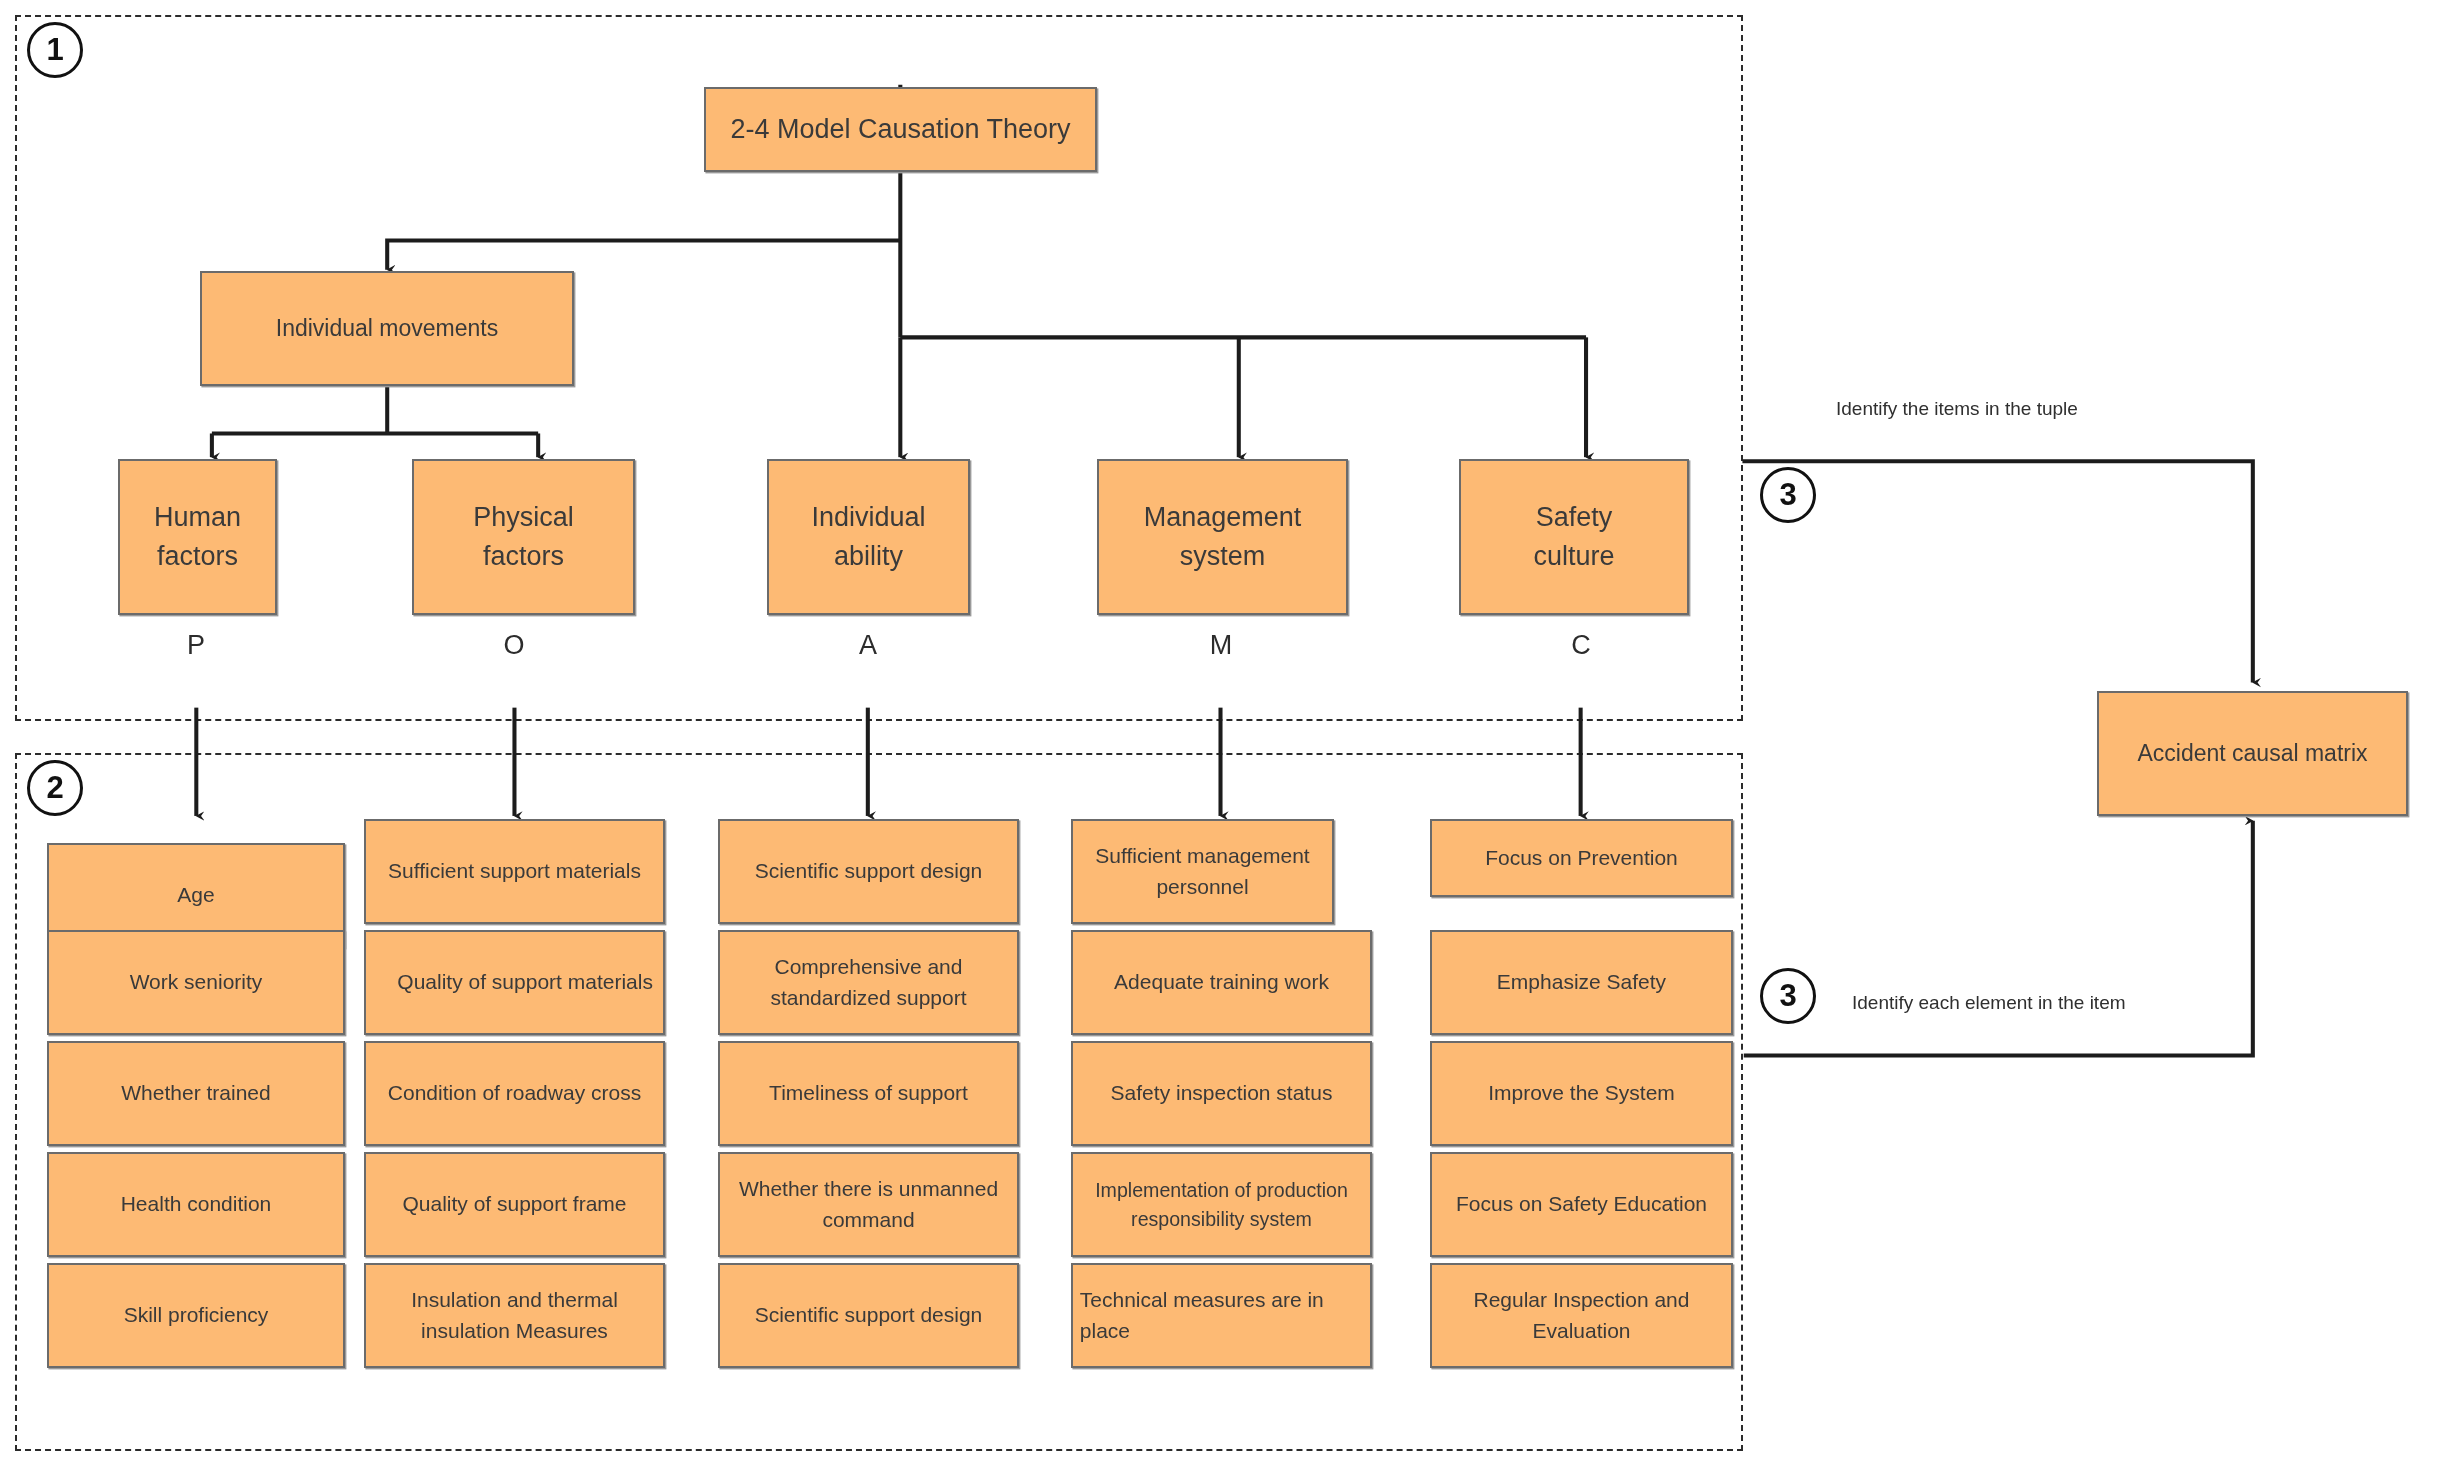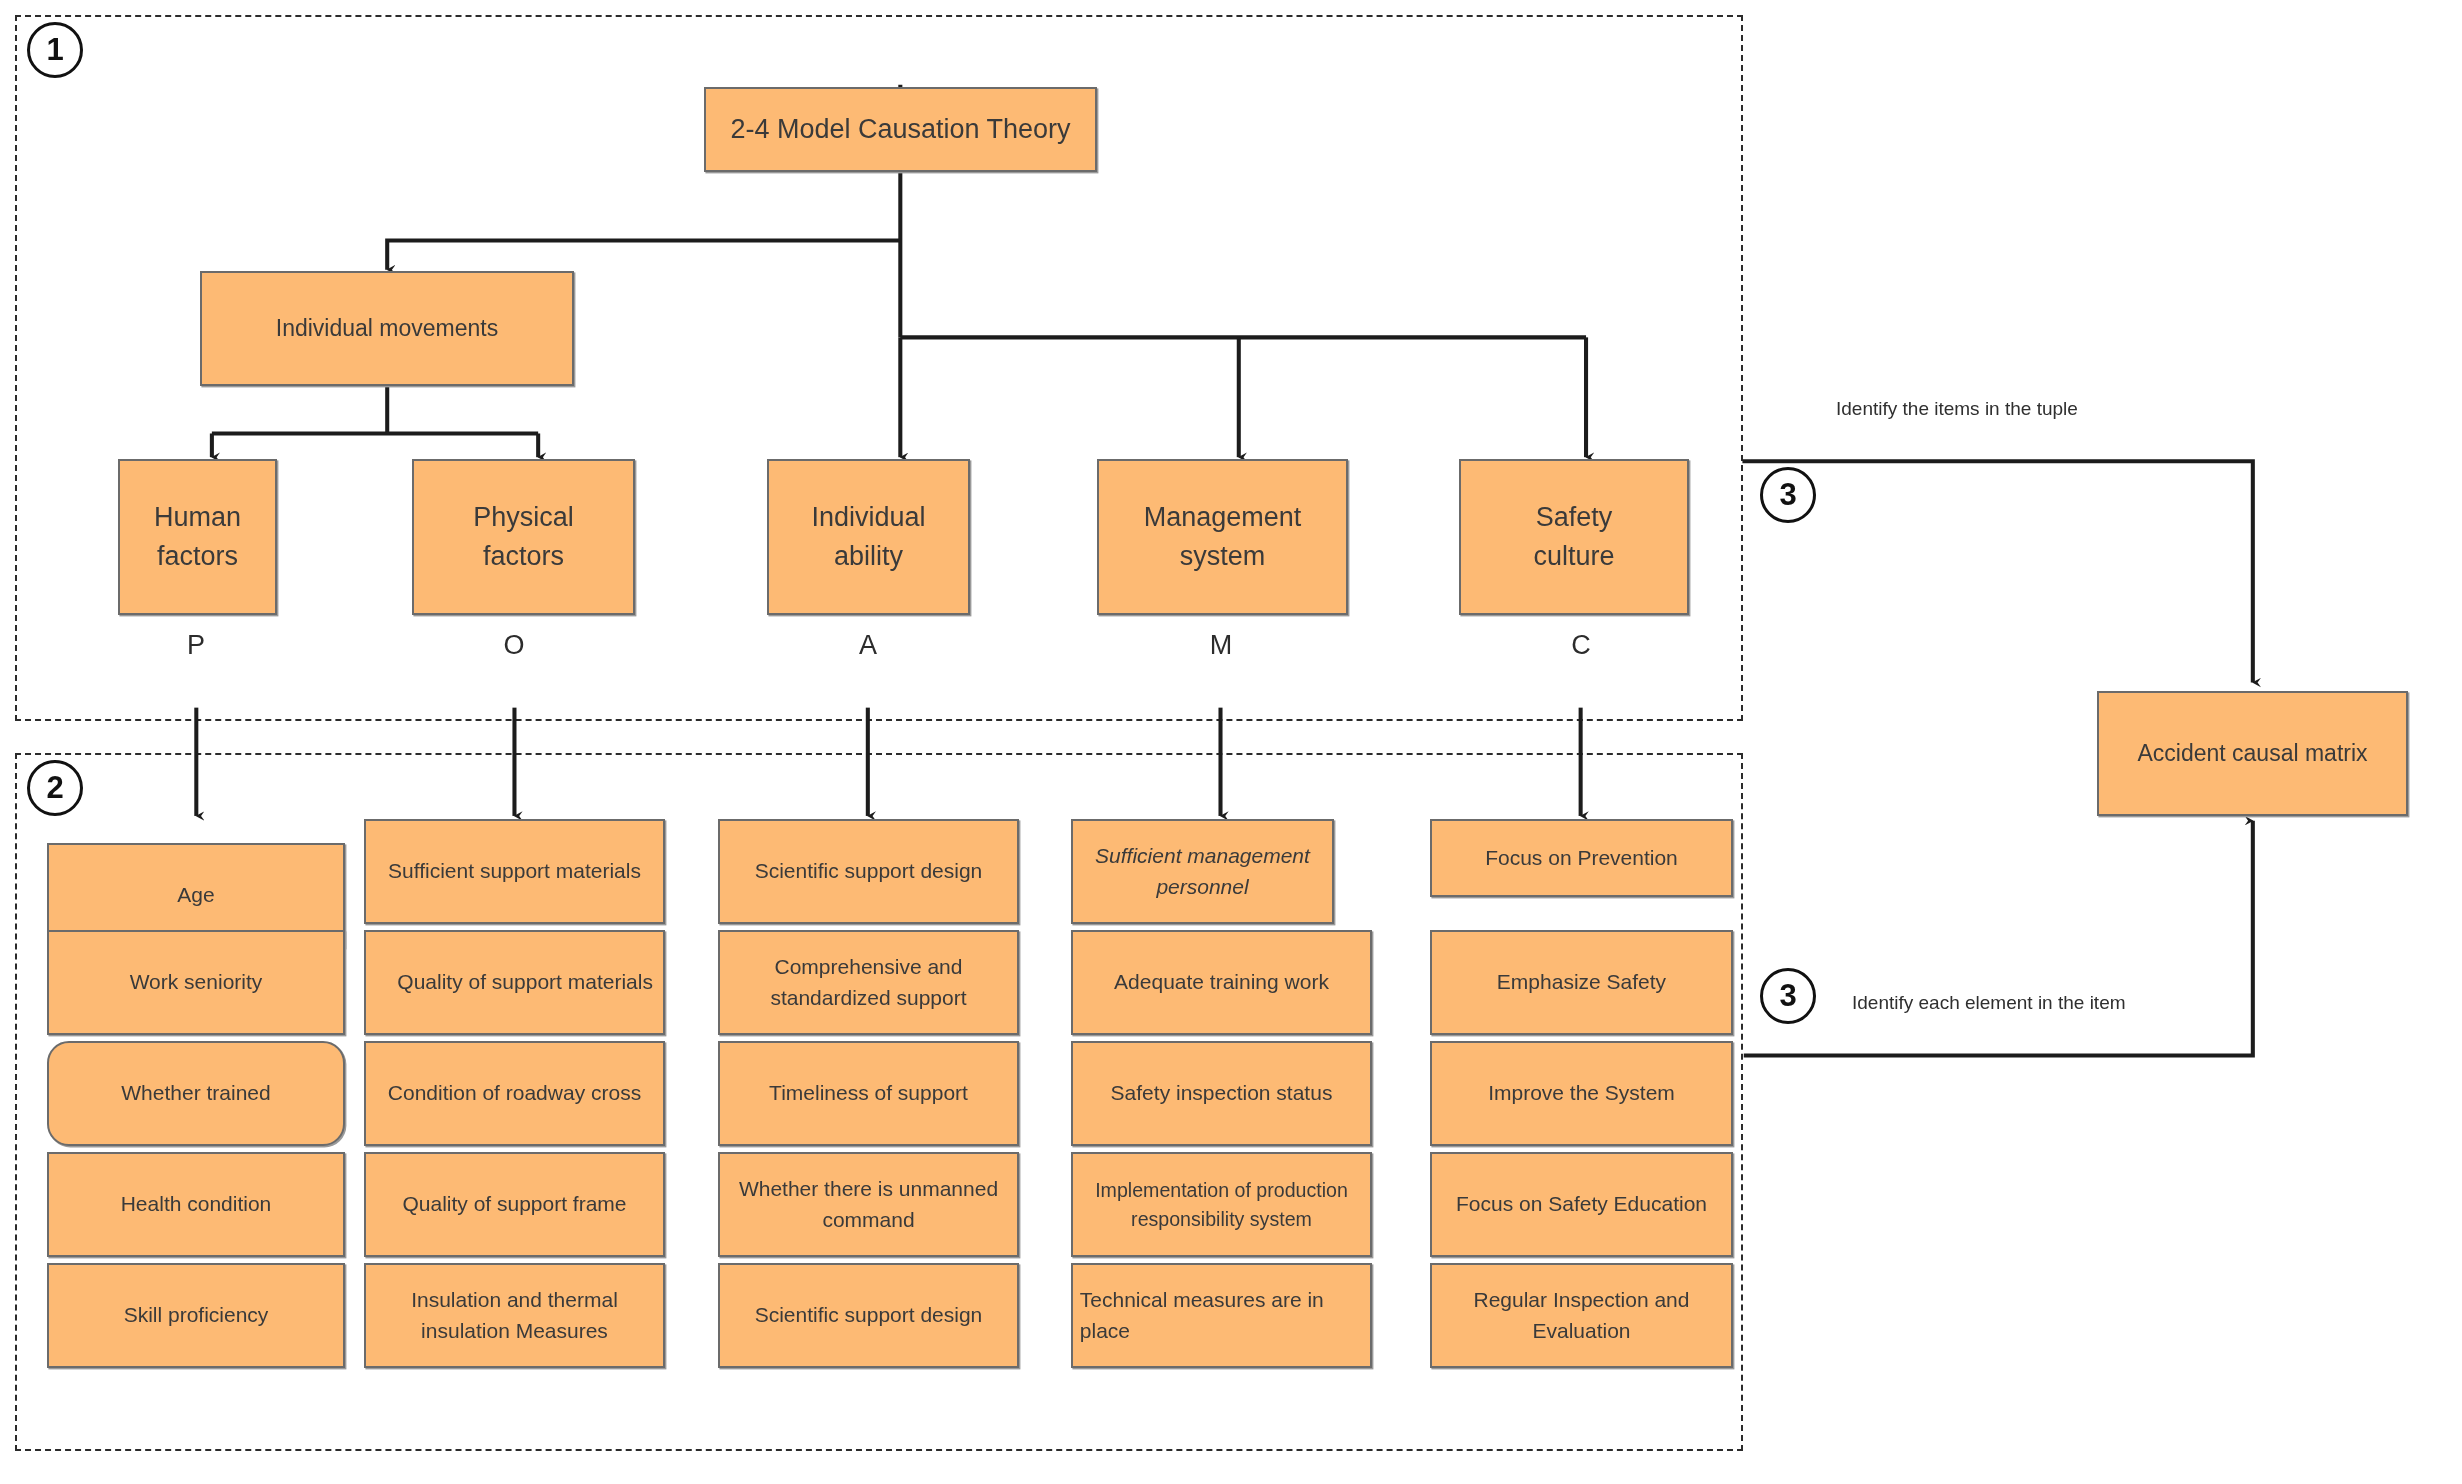--- a/index.html
+++ b/index.html
@@ -156,21 +156,21 @@
     <span>M</span></div>
   <div class="letter" style="left:1554px;top:630px;width:54px;">
     <span>C</span></div>
 
   <div class="node shadow small" style="left:47px;top:819px;width:298px;height:105px;margin-top:24px;">
     <span class="txt">Age</span>
     </div>
   <div class="node shadow small" style="left:47px;top:930px;width:298px;height:105px;">
     <span class="txt">Work seniority</span>
     </div>
-  <div class="node shadow small" style="left:47px;top:1041px;width:298px;height:105px;border-radius:22px;">
+  <div class="node shadow small" style="left:47px;top:1041px;width:298px;height:105px;">
     <span class="txt">Whether trained</span>
     </div>
   <div class="node shadow small" style="left:47px;top:1152px;width:298px;height:105px;">
     <span class="txt">Health condition</span>
     </div>
   <div class="node shadow small" style="left:47px;top:1263px;width:298px;height:105px;">
     <span class="txt">Skill proficiency</span>
     </div>
 
   <div class="node shadow small" style="left:364px;top:819px;width:301px;height:105px;">
@@ -198,21 +198,21 @@
   <div class="node shadow small" style="left:718px;top:1041px;width:301px;height:105px;">
     <span class="txt">Timeliness of support</span>
     </div>
   <div class="node shadow small" style="left:718px;top:1152px;width:301px;height:105px;">
     <span class="txt">Whether there is unmanned command</span>
     </div>
   <div class="node shadow small" style="left:718px;top:1263px;width:301px;height:105px;">
     <span class="txt">Scientific support design</span>
     </div>
 
-  <div class="node shadow small" style="left:1071px;top:819px;width:263px;height:105px;font-style:italic;">
+  <div class="node shadow small" style="left:1071px;top:819px;width:263px;height:105px;">
     <span class="txt">Sufficient management personnel</span>
     </div>
   <div class="node shadow small" style="left:1071px;top:930px;width:301px;height:105px;">
     <span class="txt">Adequate training work</span>
     </div>
   <div class="node shadow small" style="left:1071px;top:1041px;width:301px;height:105px;">
     <span class="txt">Safety inspection status</span>
     </div>
   <div class="node shadow tiny" style="left:1071px;top:1152px;width:301px;height:105px;">
     <span class="txt">Implementation of production responsibility system</span>

